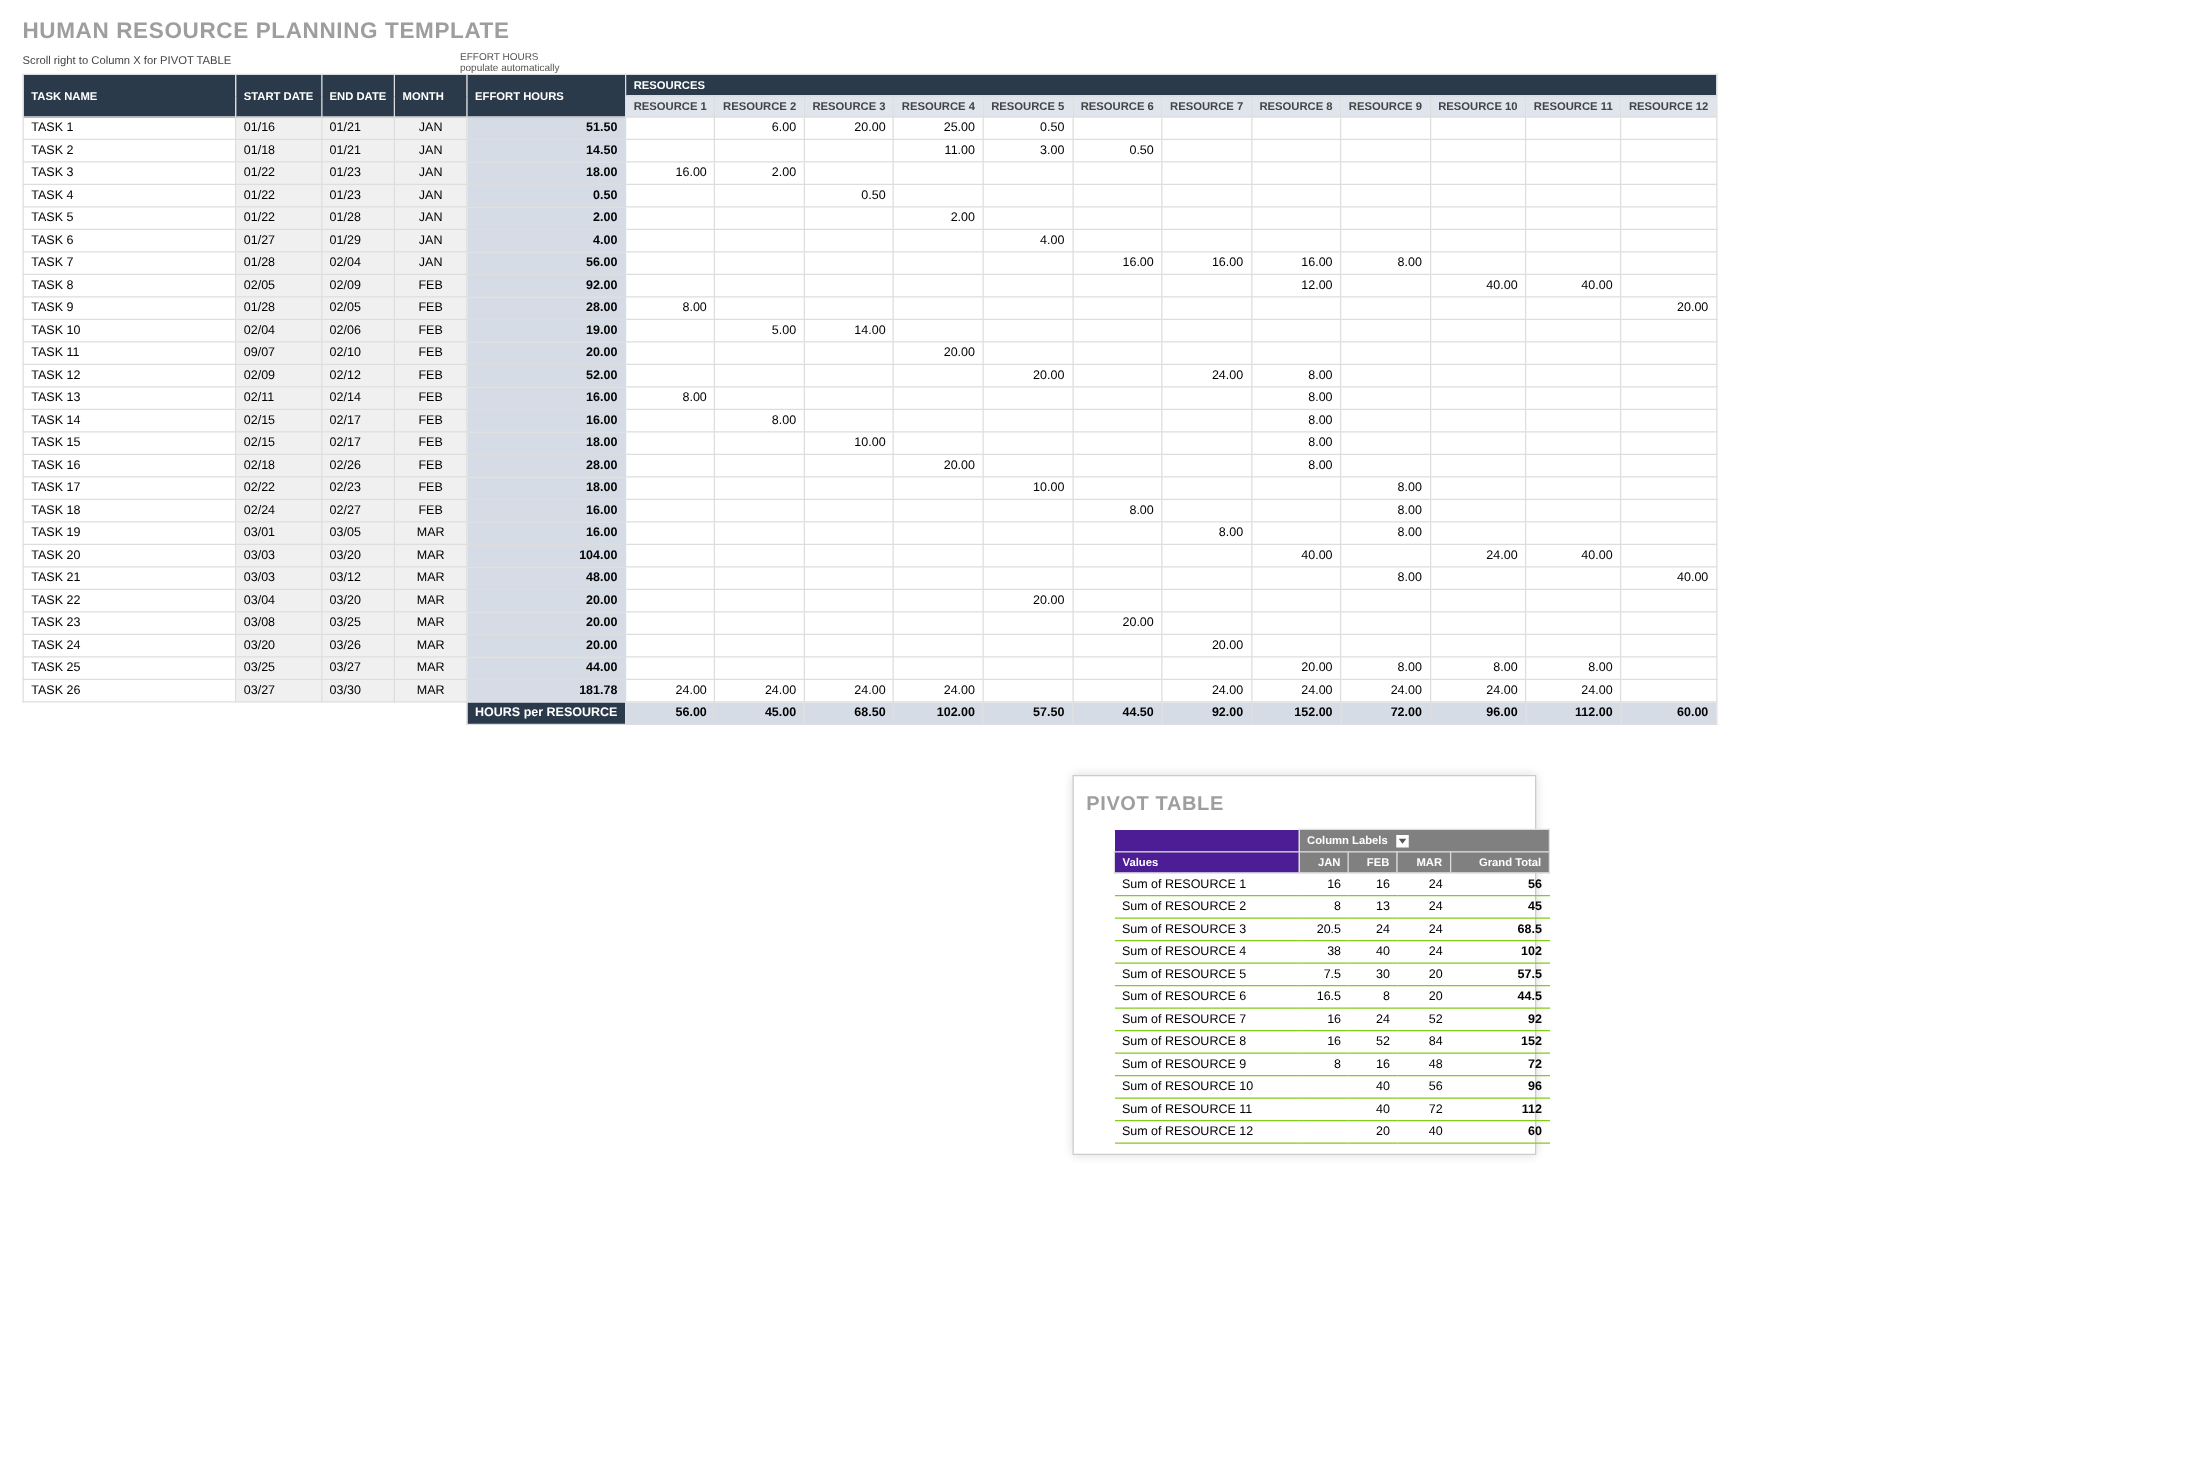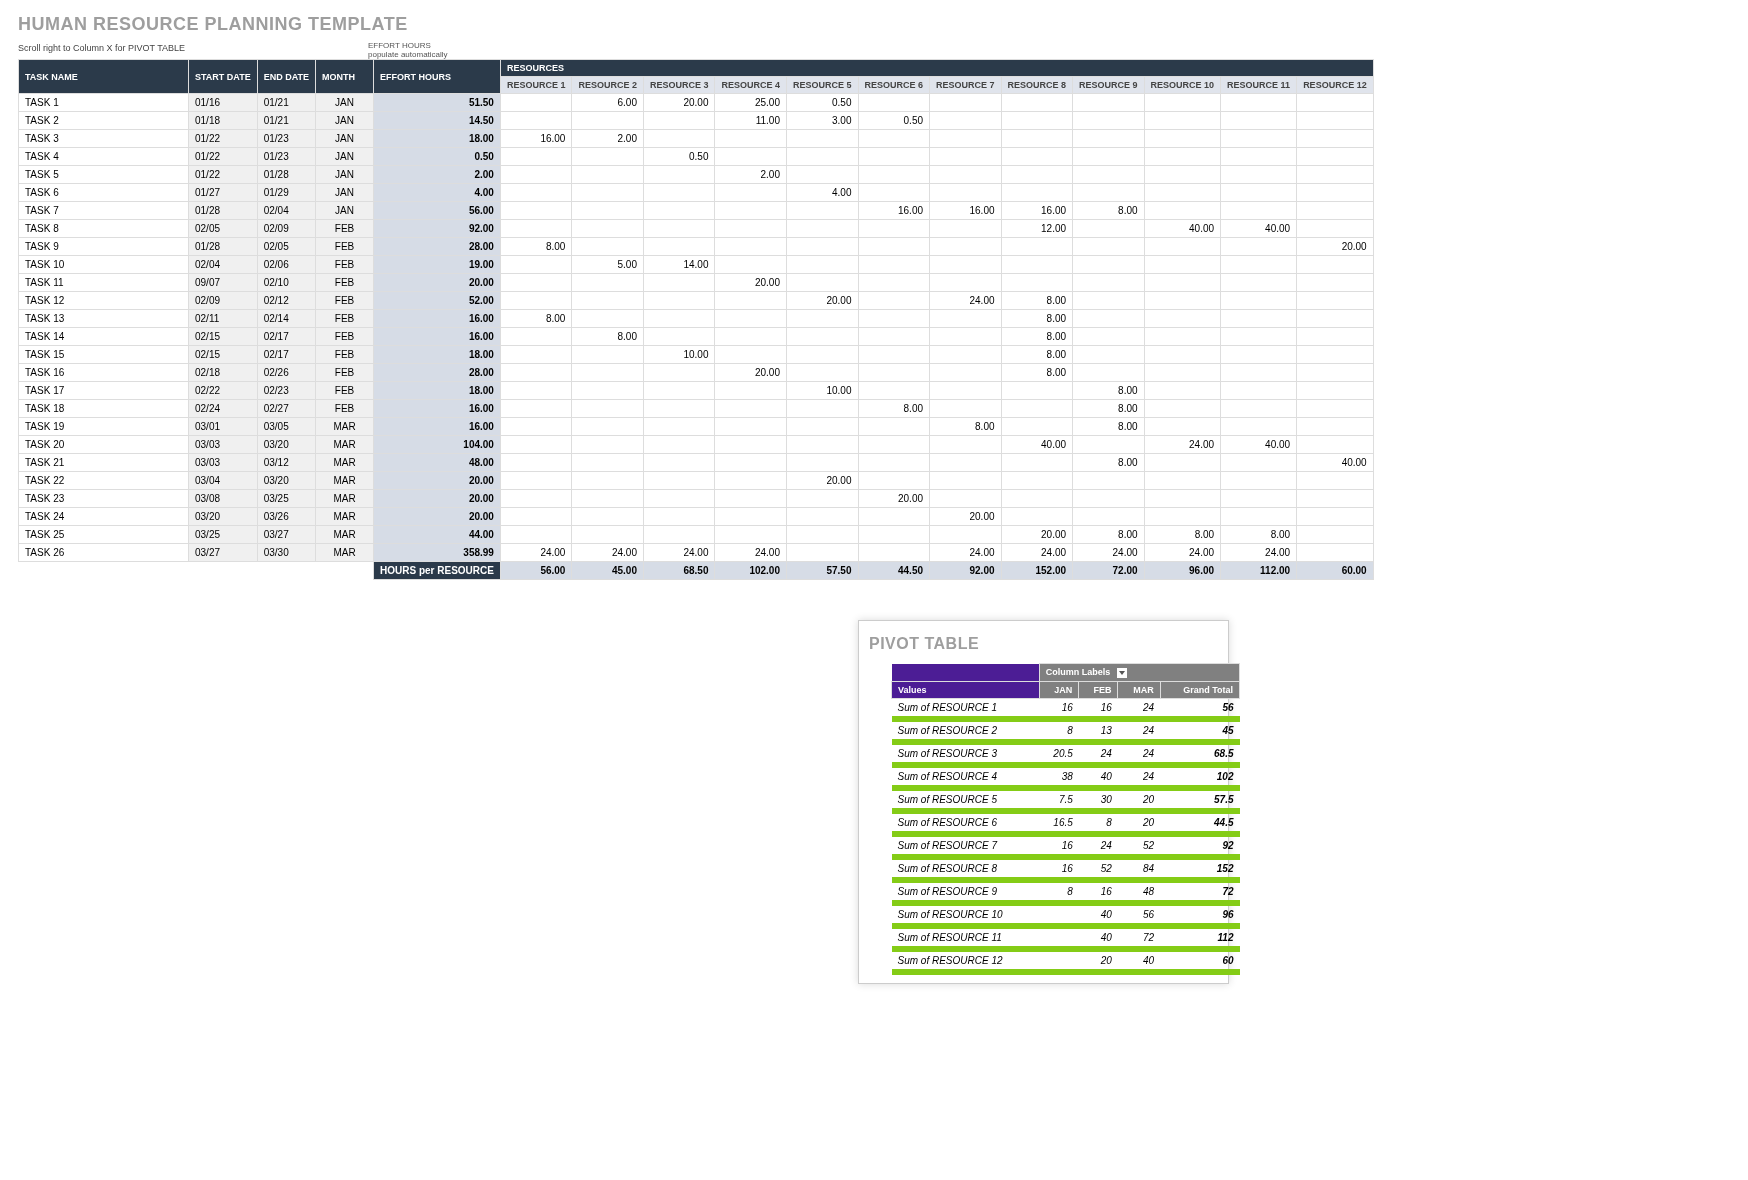--- a/index.html
+++ b/index.html
@@ -16,21 +16,21 @@
 .mon-col{background:#f0f0f0;text-align:center;width:58px;}
 .effort-col{background:#d6dce6;text-align:right;font-weight:700;width:82px;}
 .res-col{text-align:right;width:71px;}
 .foot-label{background:#2b3a4a;color:#fff;font-weight:700;text-align:right;}
 .foot-val{background:#d6dce6;font-weight:700;text-align:right;}
 .pivot-wrap{margin-top:40px;margin-left:840px;border:1px solid #ccc;box-shadow:0 0 8px rgba(0,0,0,.15);width:371px;padding:14px 10px 8px;}
 .pivot-title{font-size:16px;font-weight:700;color:#9e9e9e;letter-spacing:.5px;margin-bottom:10px;}
 .pivot-wrap table{width:100%;margin-left:22px;}
 .p-hdr{background:#808080;color:#fff;font-weight:700;text-align:center;font-size:9px;}
 .p-hdr-left{background:#4c1d95;color:#fff;font-weight:700;text-align:left;font-size:9px;}
-.p-row td{border:none;border-bottom:6px solid #84cc16;font-style:italic;}
+.p-row td{border:none;border-bottom:1px solid #84cc16;}
 .p-name{text-align:left;}
 .p-val{text-align:right;}
 .p-gt{text-align:right;font-weight:700;}
 .note2{font-size:8px;color:#555;}
 .dd{display:inline-block;width:10px;height:10px;background:#fff;margin-left:4px;vertical-align:middle;position:relative;}
 .dd::after{content:"";position:absolute;left:2px;top:3px;border-left:3px solid transparent;border-right:3px solid transparent;border-top:4px solid #555;}
 </style>
 </head>
 <body>
 
@@ -540,21 +540,21 @@
         <td class="res-col">8.00</td>
         <td class="res-col">8.00</td>
         <td class="res-col">8.00</td>
         <td class="res-col"></td>
       </tr>
       <tr>
         <td class="task-name">TASK 26</td>
         <td class="date-col">03/27</td>
         <td class="date-col">03/30</td>
         <td class="mon-col">MAR</td>
-        <td class="effort-col">358.99</td>
+        <td class="effort-col">181.78</td>
         <td class="res-col">24.00</td>
         <td class="res-col">24.00</td>
         <td class="res-col">24.00</td>
         <td class="res-col">24.00</td>
         <td class="res-col"></td>
         <td class="res-col"></td>
         <td class="res-col">24.00</td>
         <td class="res-col">24.00</td>
         <td class="res-col">24.00</td>
         <td class="res-col">24.00</td>

